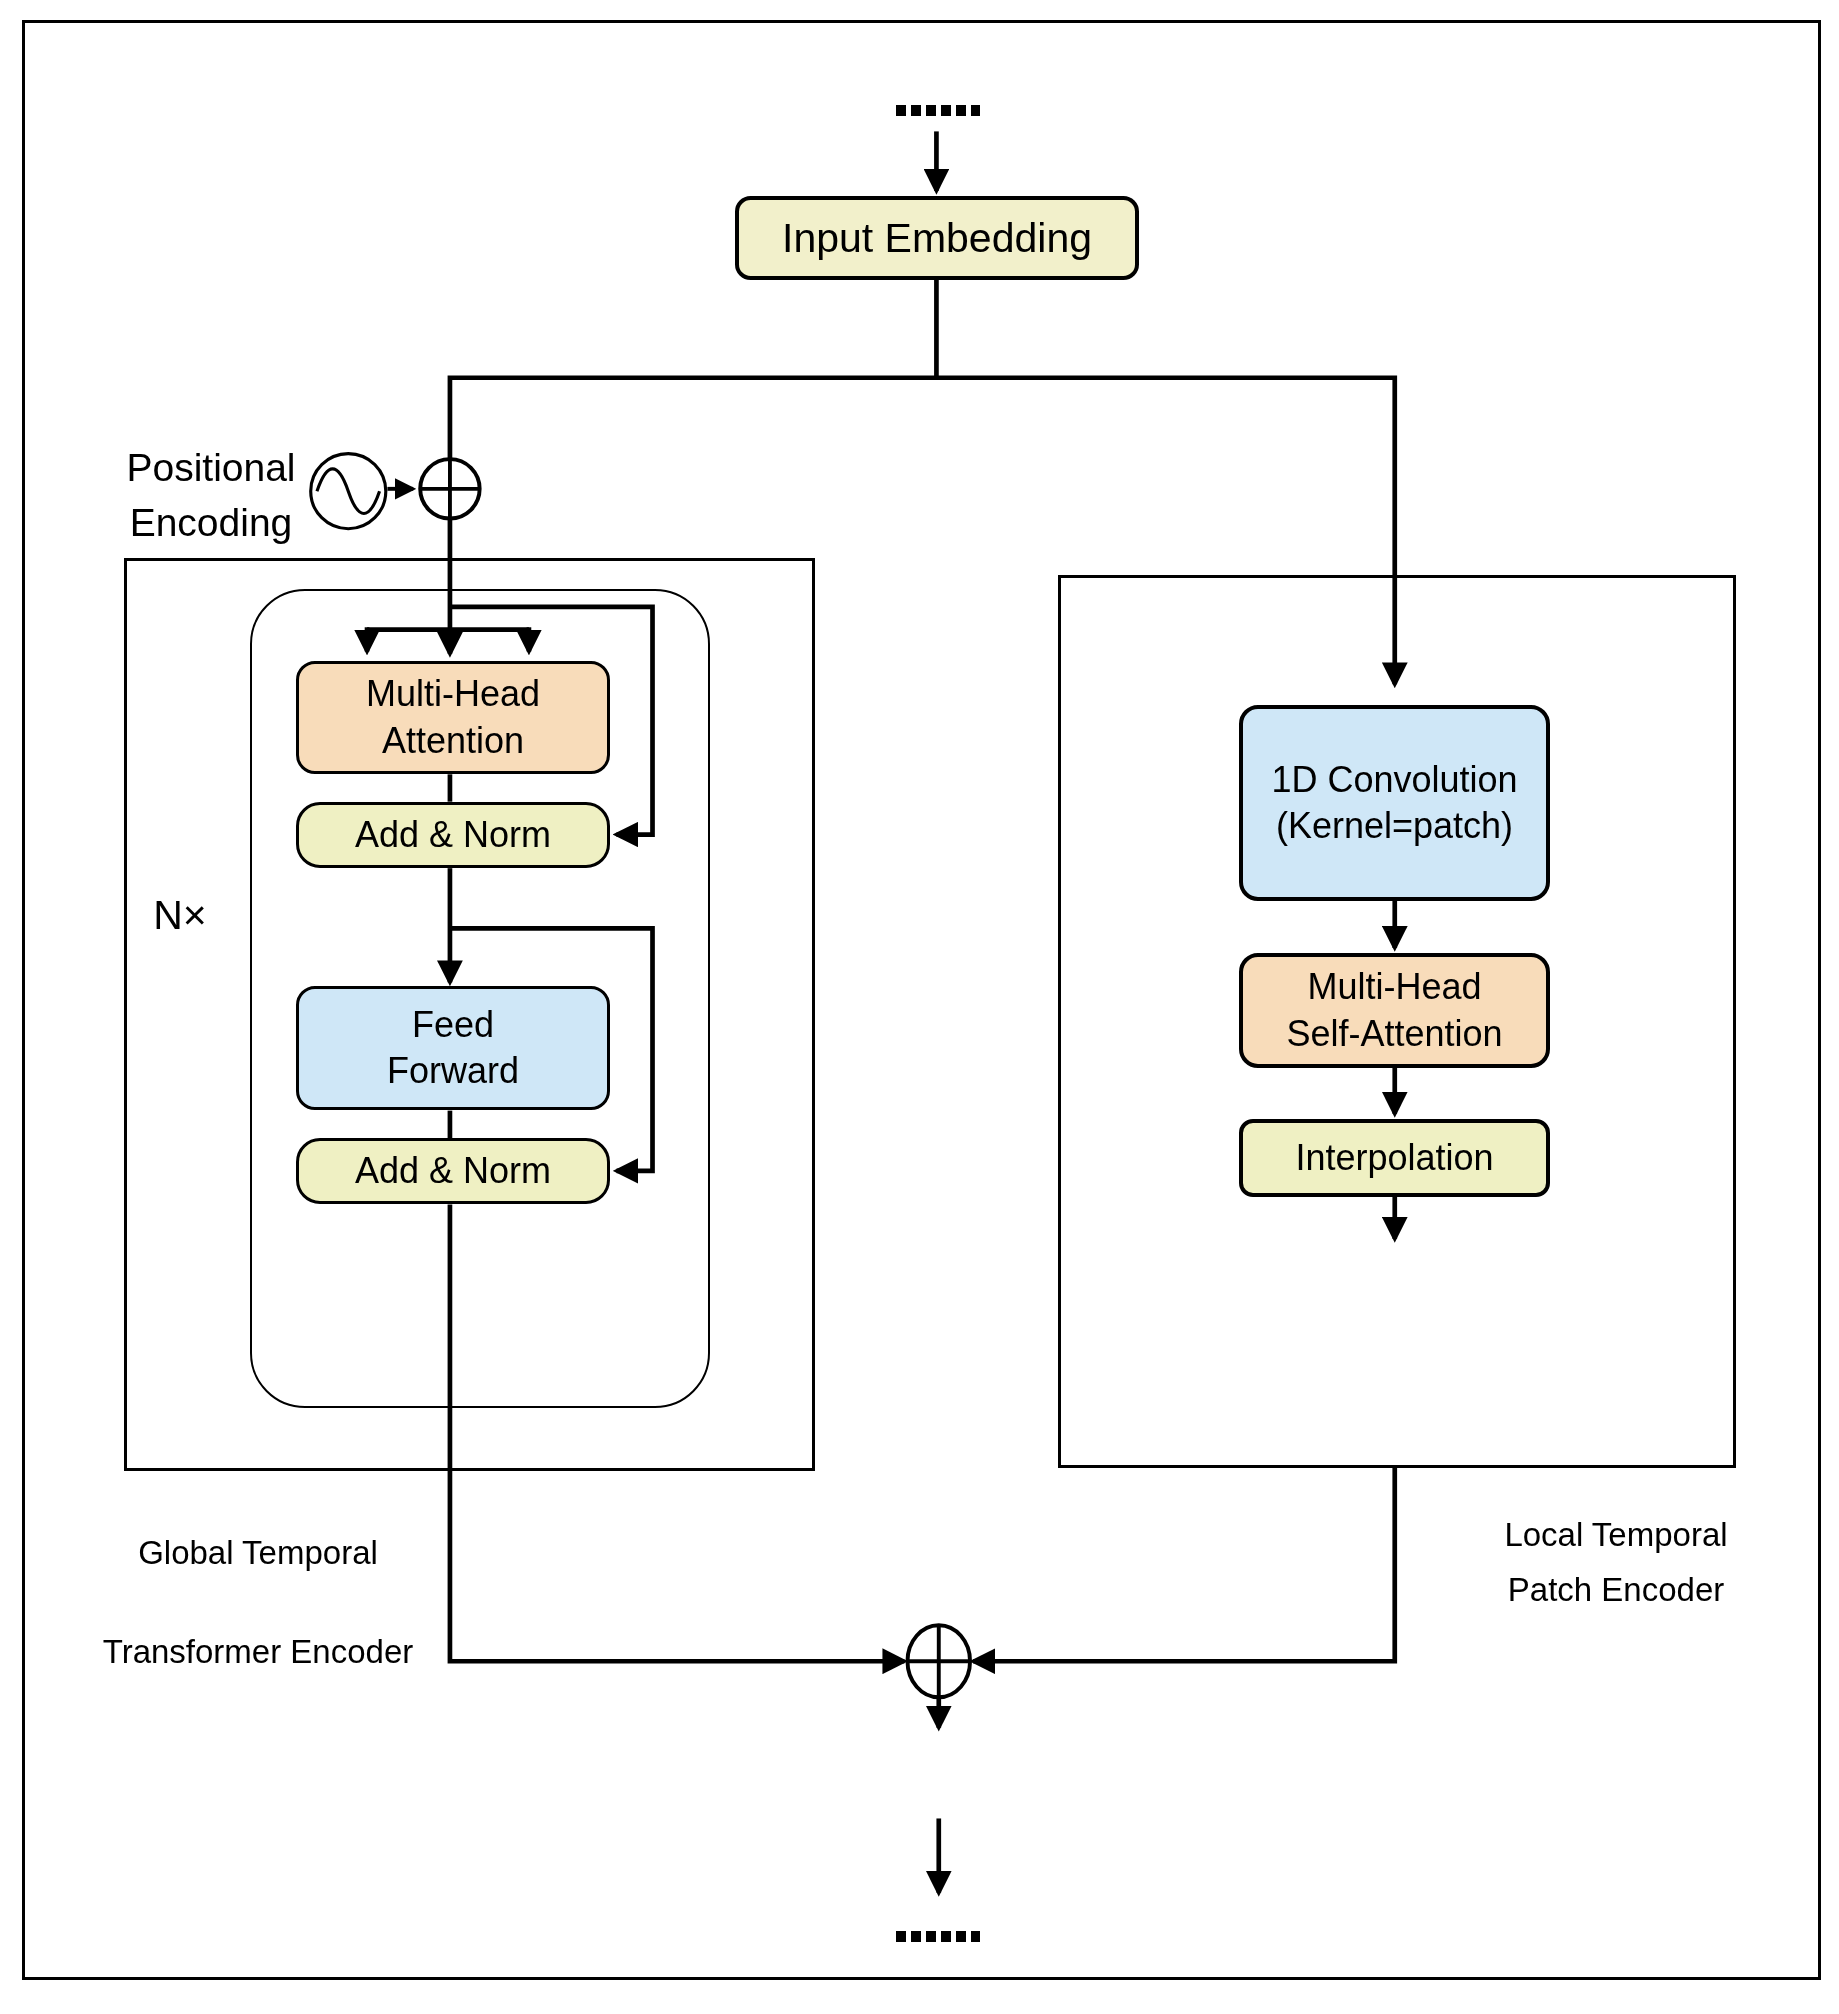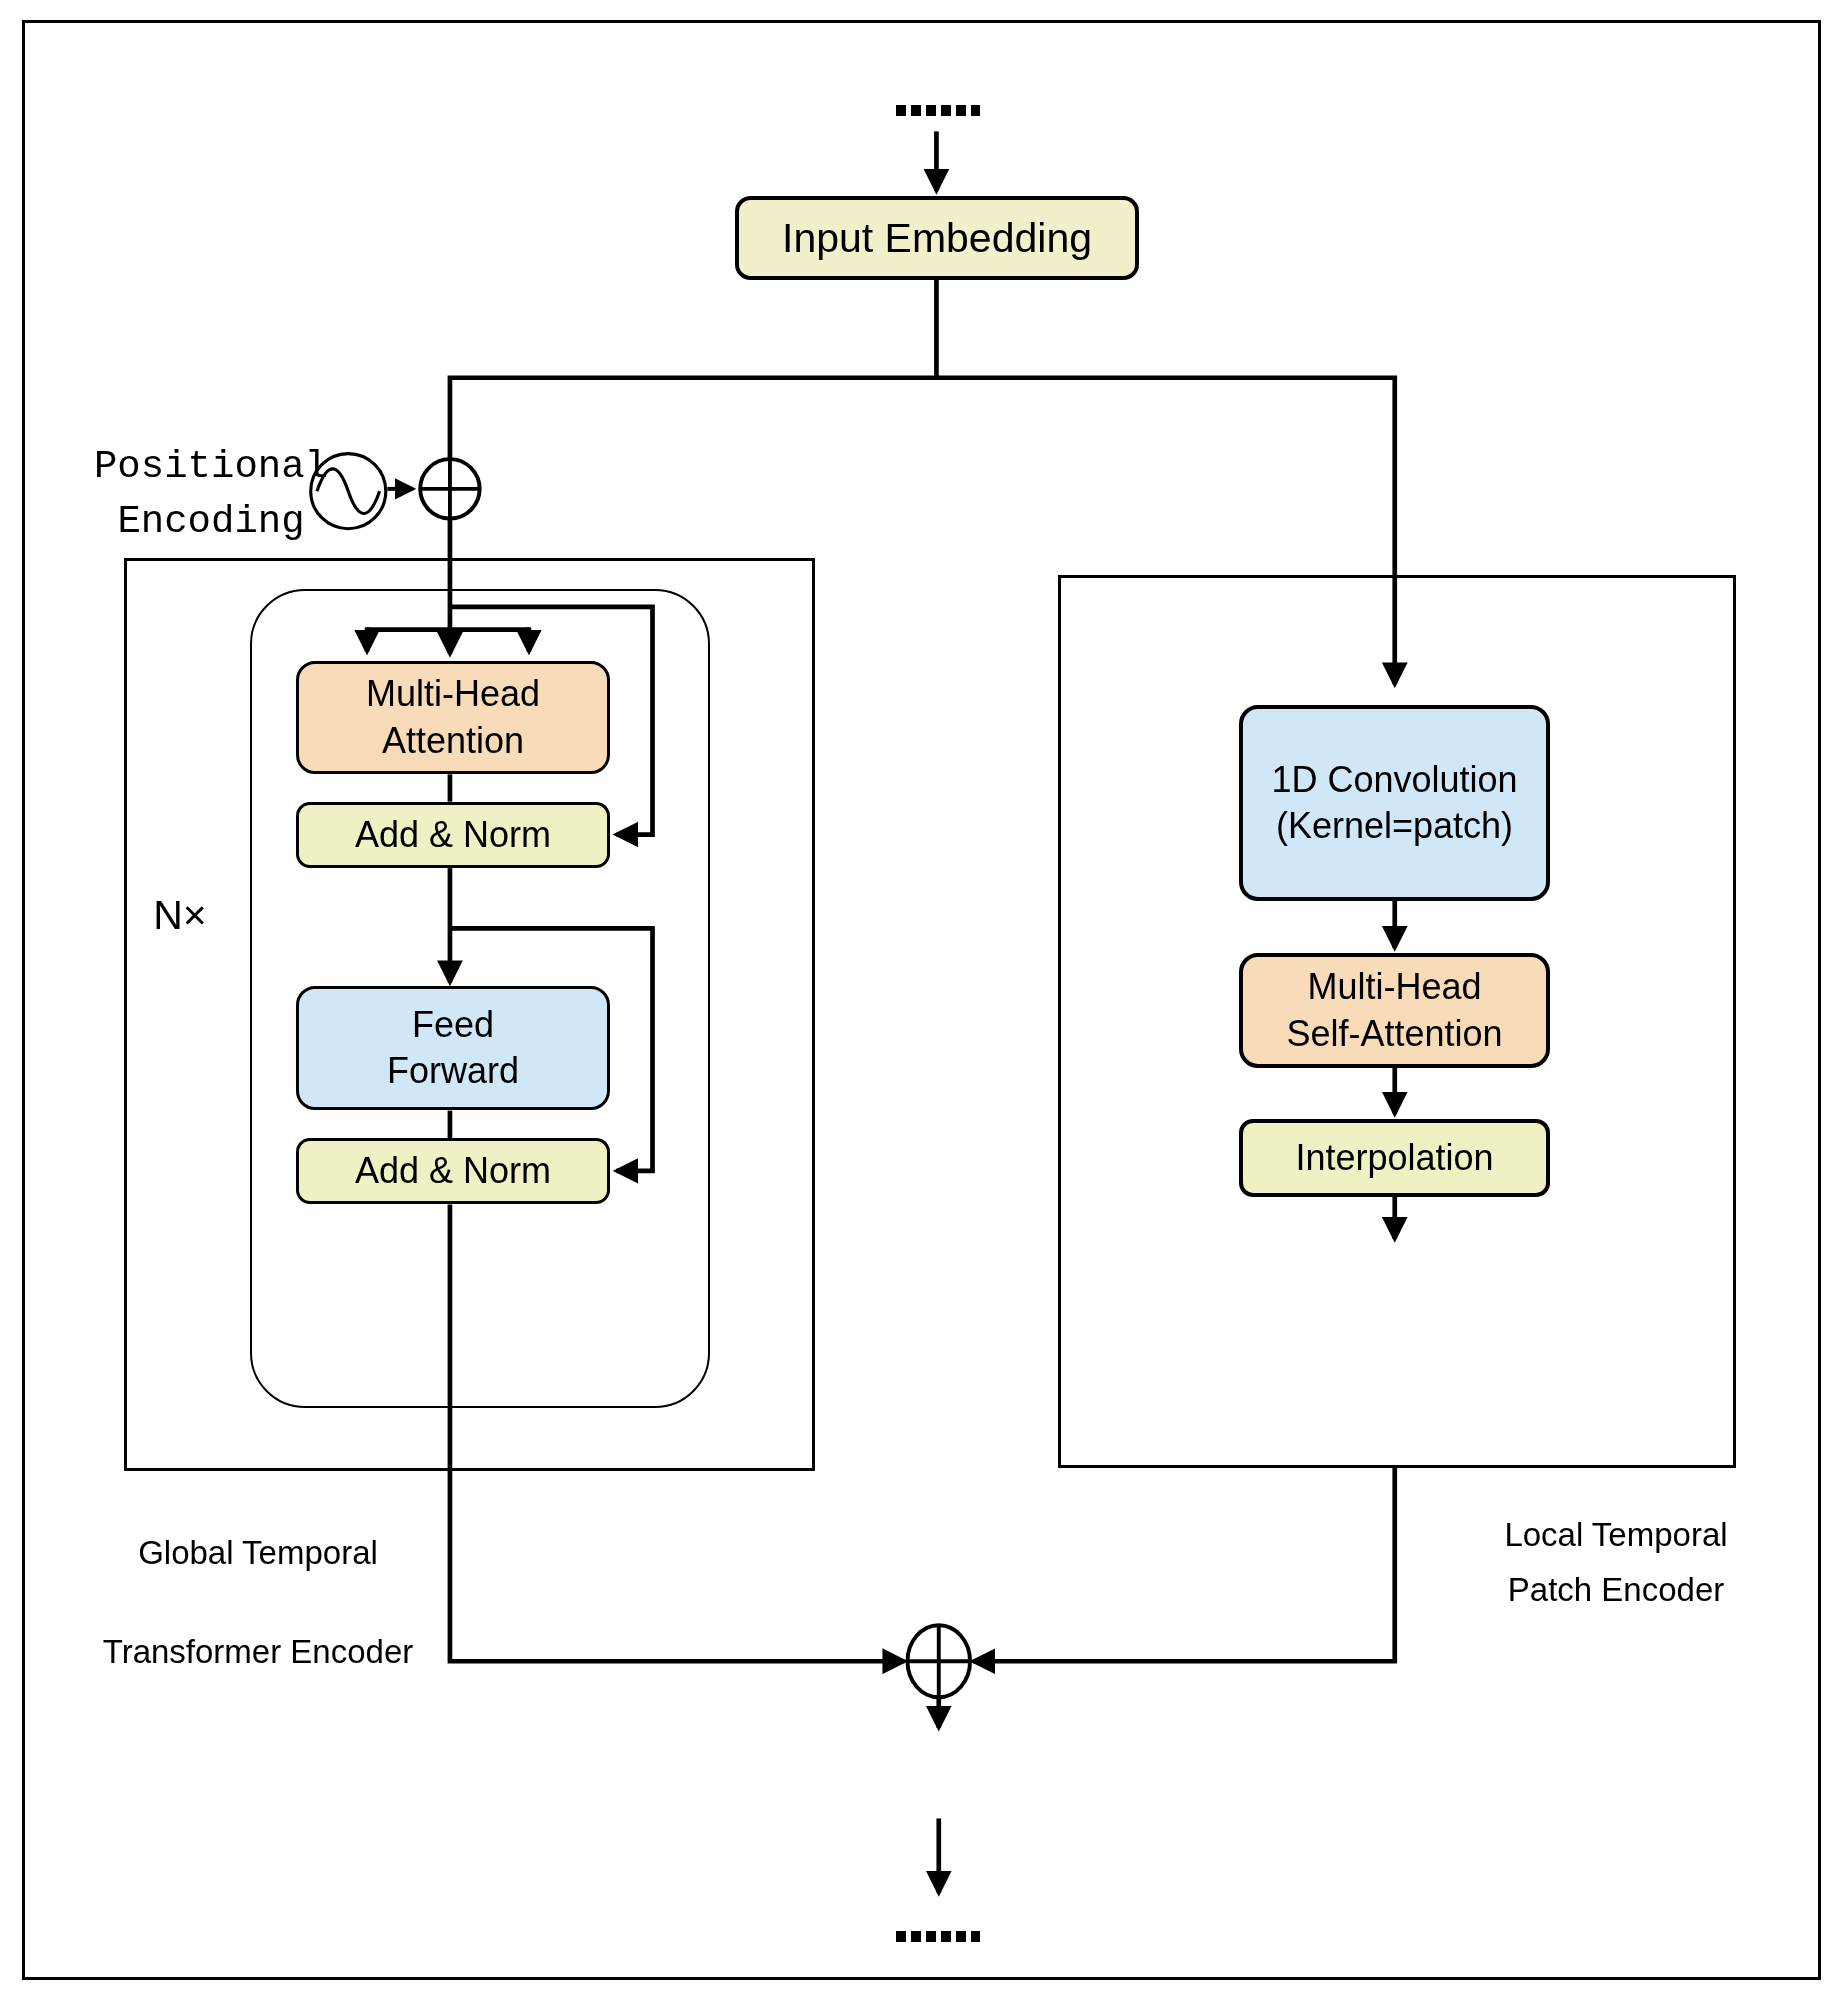--- a/index.html
+++ b/index.html
@@ -14,27 +14,27 @@
   .frame{border:3.9px solid #000;background:transparent;}
   .bigbox{border:3.9px solid #000;background:transparent;}
   .roundedgroup{border:2.3px solid #000;border-radius:55px;background:transparent;}
   svg.wires{position:absolute;left:0;top:0;z-index:1;}
   .node{
     position:absolute;box-sizing:border-box;z-index:2;
     border:4.7px solid #000;border-radius:17px;
     display:flex;flex-direction:column;align-items:center;justify-content:center;
     text-align:center;font-size:36px;line-height:1.28;color:#000;
   }
-  .node.thin{border-width:3.9px;border-radius:14px;}
+  .node.thin{border-width:3.9px;border-radius:24px;}
   .node .ln{display:block;white-space:pre;}
   .caption{
     position:absolute;z-index:2;text-align:center;
     font-size:33px;line-height:55px;color:#000;
   }
-  .sidelabel{position:absolute;z-index:2;font-size:39px;line-height:55px;color:#000;text-align:center;font-family:Liberation Mono, monospace;}
+  .sidelabel{position:absolute;z-index:2;font-size:39px;line-height:55px;color:#000;text-align:center;}
   .ntimes{position:absolute;z-index:2;font-size:41px;color:#000;}
   .dots{
     position:absolute;z-index:2;width:84px;height:11px;
     background:repeating-linear-gradient(90deg,#000 0 10.2px,transparent 10.2px 15px);
   }
   .sr{position:absolute;width:0.8px;height:0.8px;overflow:hidden;clip:rect(0 0 0 0);white-space:nowrap;}
 </style>
 </head>
 <body>
 

